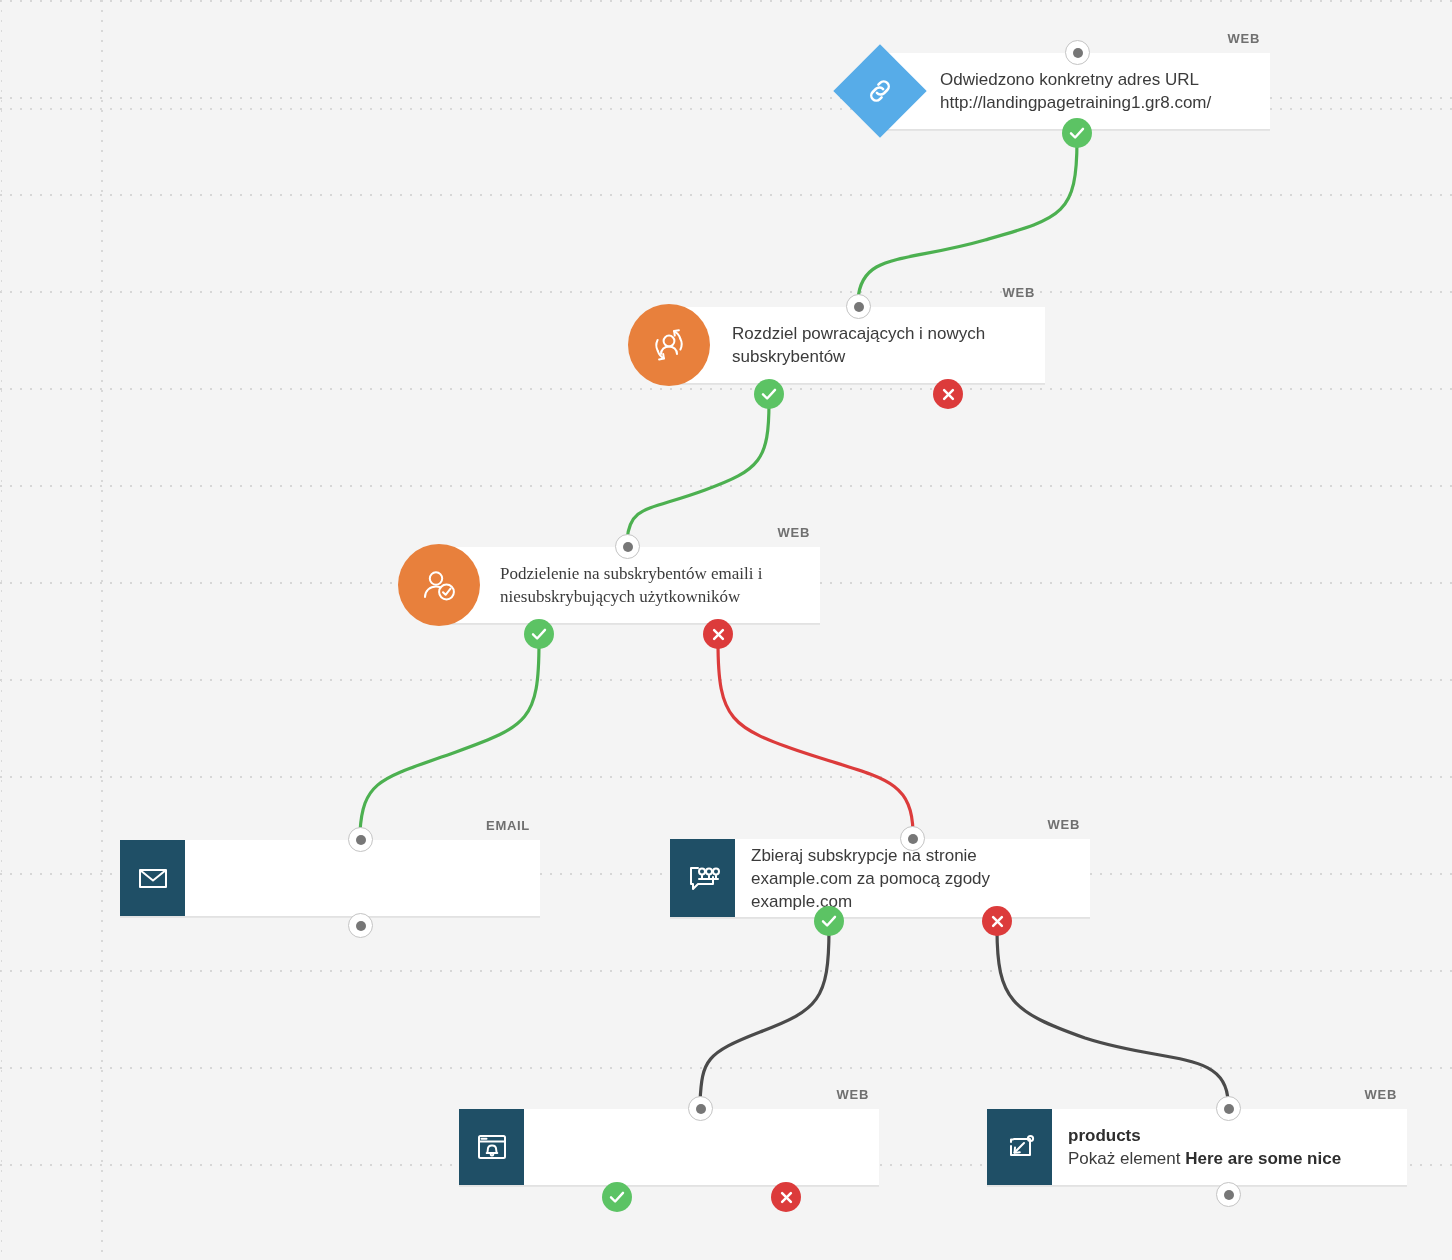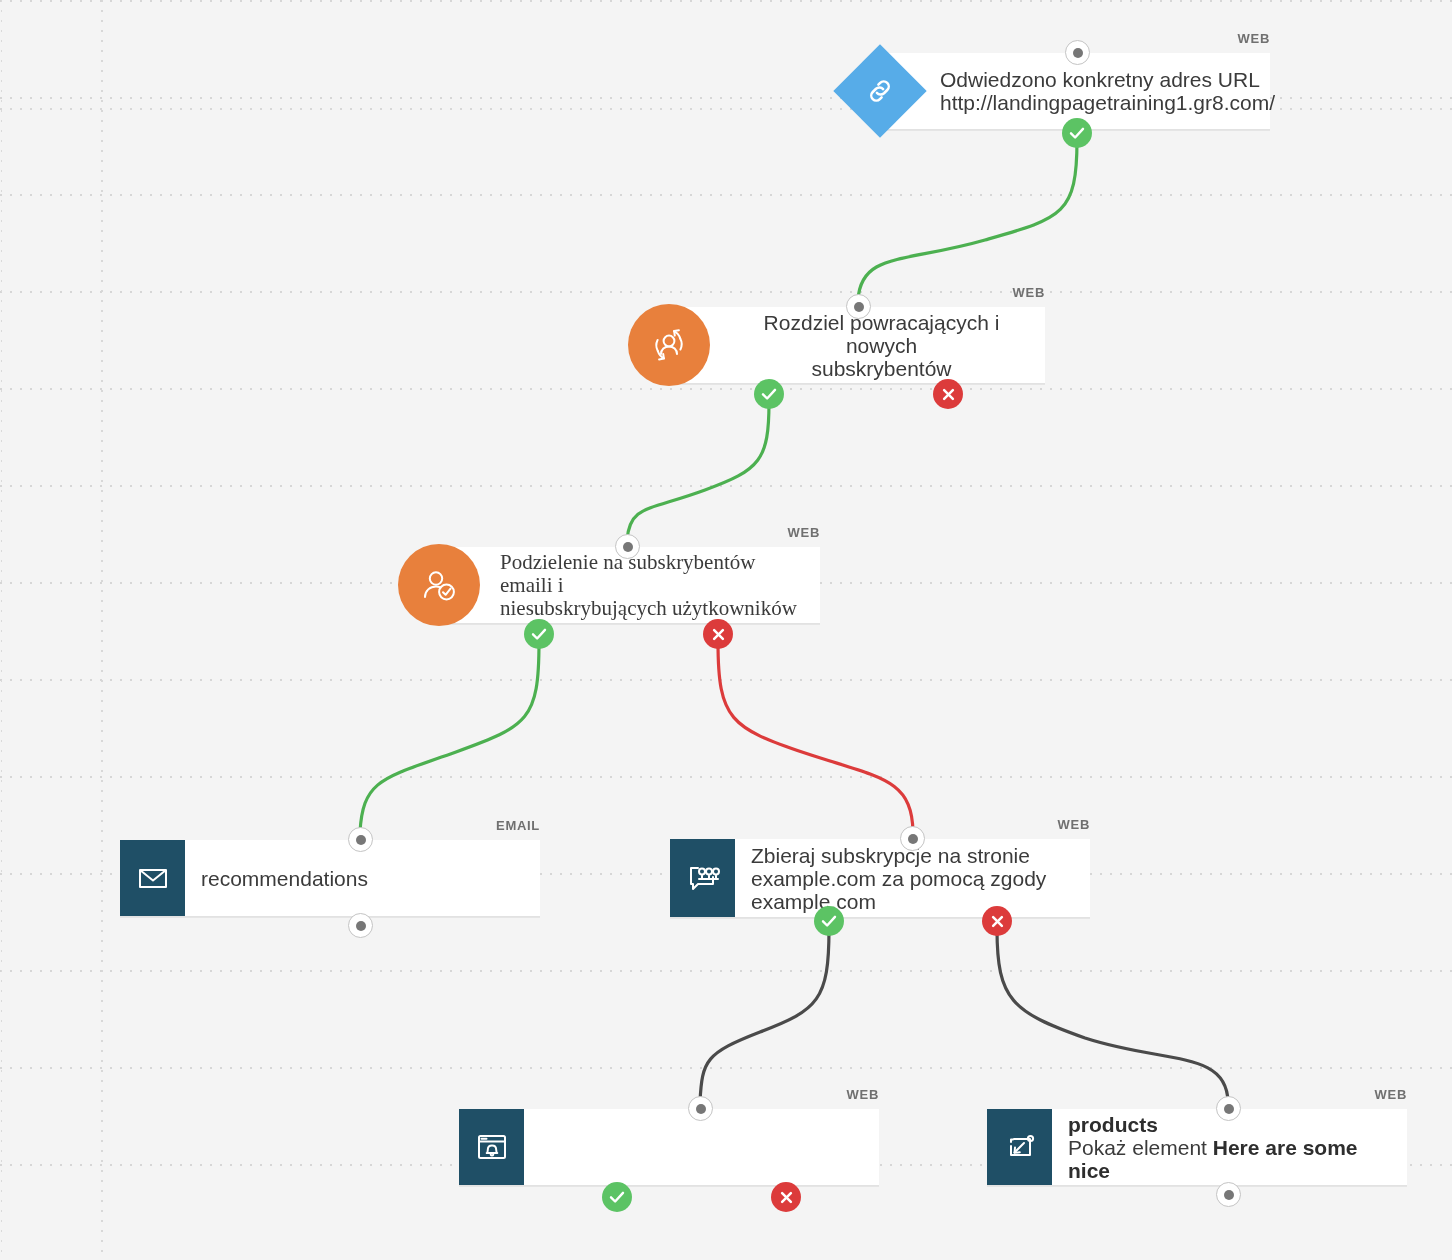--- a/index.html
+++ b/index.html
@@ -78,39 +78,39 @@
   .card {
     position: relative;
     background: #ffffff;
     border-bottom: 1px solid #e2e2e2;
     box-shadow: 0 1px 0 rgba(0,0,0,0.06);
     display: flex;
     align-items: stretch;
     min-height: 77px;
   }
   .card-text {
-    font-size: 21px;
+    font-size: 17px;
     line-height: 23px;
     color: #3b3b3b;
     padding: 0 14px 0 16px;
     display: flex;
     flex-direction: column;
     justify-content: center;
     flex: 1;
   }
   .card-text b { font-weight: bold; color: #2e2e2e; }
 
   .channel-label {
     position: absolute;
     font-size: 13px;
     font-weight: bold;
     letter-spacing: 0.7px;
     color: #707070;
     top: -22px;
-    right: 0;
+    right: 10px;
   }
 
   
   .icon-square {
     width: 65px;
     min-width: 65px;
     background: #1f4f66;
     display: flex;
     align-items: center;
     justify-content: center;
@@ -210,21 +210,21 @@
       <div class="port-yes">
         <svg width="18" height="18" viewBox="0 0 24 24" fill="none" stroke="#fff" stroke-width="3.2" stroke-linecap="round" stroke-linejoin="round">
           <polyline points="4,12.5 9.5,18 20,6.5"></polyline>
         </svg>
       </div>
     </div>
   </div>
 
   <div class="node" style="left:670px; top:307px; width:375px;">
     <div class="channel-label">WEB</div>
-    <div class="card" style="padding-left:46px;text-align:center;">
+    <div class="card" style="padding-left:46px;">
       <div class="icon-circle">
         <svg width="48" height="48" viewBox="0 0 48 48" fill="none" stroke="#ffffff" stroke-width="2" stroke-linecap="round" stroke-linejoin="round">
           <circle cx="24" cy="20" r="5.4"></circle>
           <path d="M16 33c0-4.4 3.6-7.6 8-7.6s8 3.2 8 7.6"></path>
           <path d="M35.2 17.5a12 12 0 0 0-6.2-7.3"></path>
           <polyline points="29.8,14.6 29.1,9.9 33.9,9.2" stroke-width="2"></polyline>
           <path d="M12.8 30a12 12 0 0 0 6.2 7.3"></path>
           <polyline points="18.2,33 18.9,37.6 14.1,38.4" stroke-width="2"></polyline>
           <path d="M35.2 17.5a12 12 0 0 1 .2 11"></path>
           <path d="M12.8 30a12 12 0 0 1-.2-11"></path>
@@ -294,21 +294,20 @@
   <div class="node" style="left:120px; top:840px; width:420px;">
     <div class="channel-label">EMAIL</div>
     <div class="card">
       <div class="icon-square">
         <svg width="34" height="34" viewBox="0 0 34 34" fill="none" stroke="#ffffff" stroke-width="2" stroke-linejoin="round">
           <rect x="4" y="9" width="26" height="17"></rect>
           <polyline points="4,9 17,19.5 30,9"></polyline>
         </svg>
       </div>
       <div class="card-text">
-        <span>recommendations</span>
       </div>
     </div>
     <div class="port" style="left:228px; top:-13px;">
       <div class="port-dot"></div>
     </div>
     <div class="port" style="left:228px; top:73px;">
       <div class="port-dot"></div>
     </div>
   </div>
 

